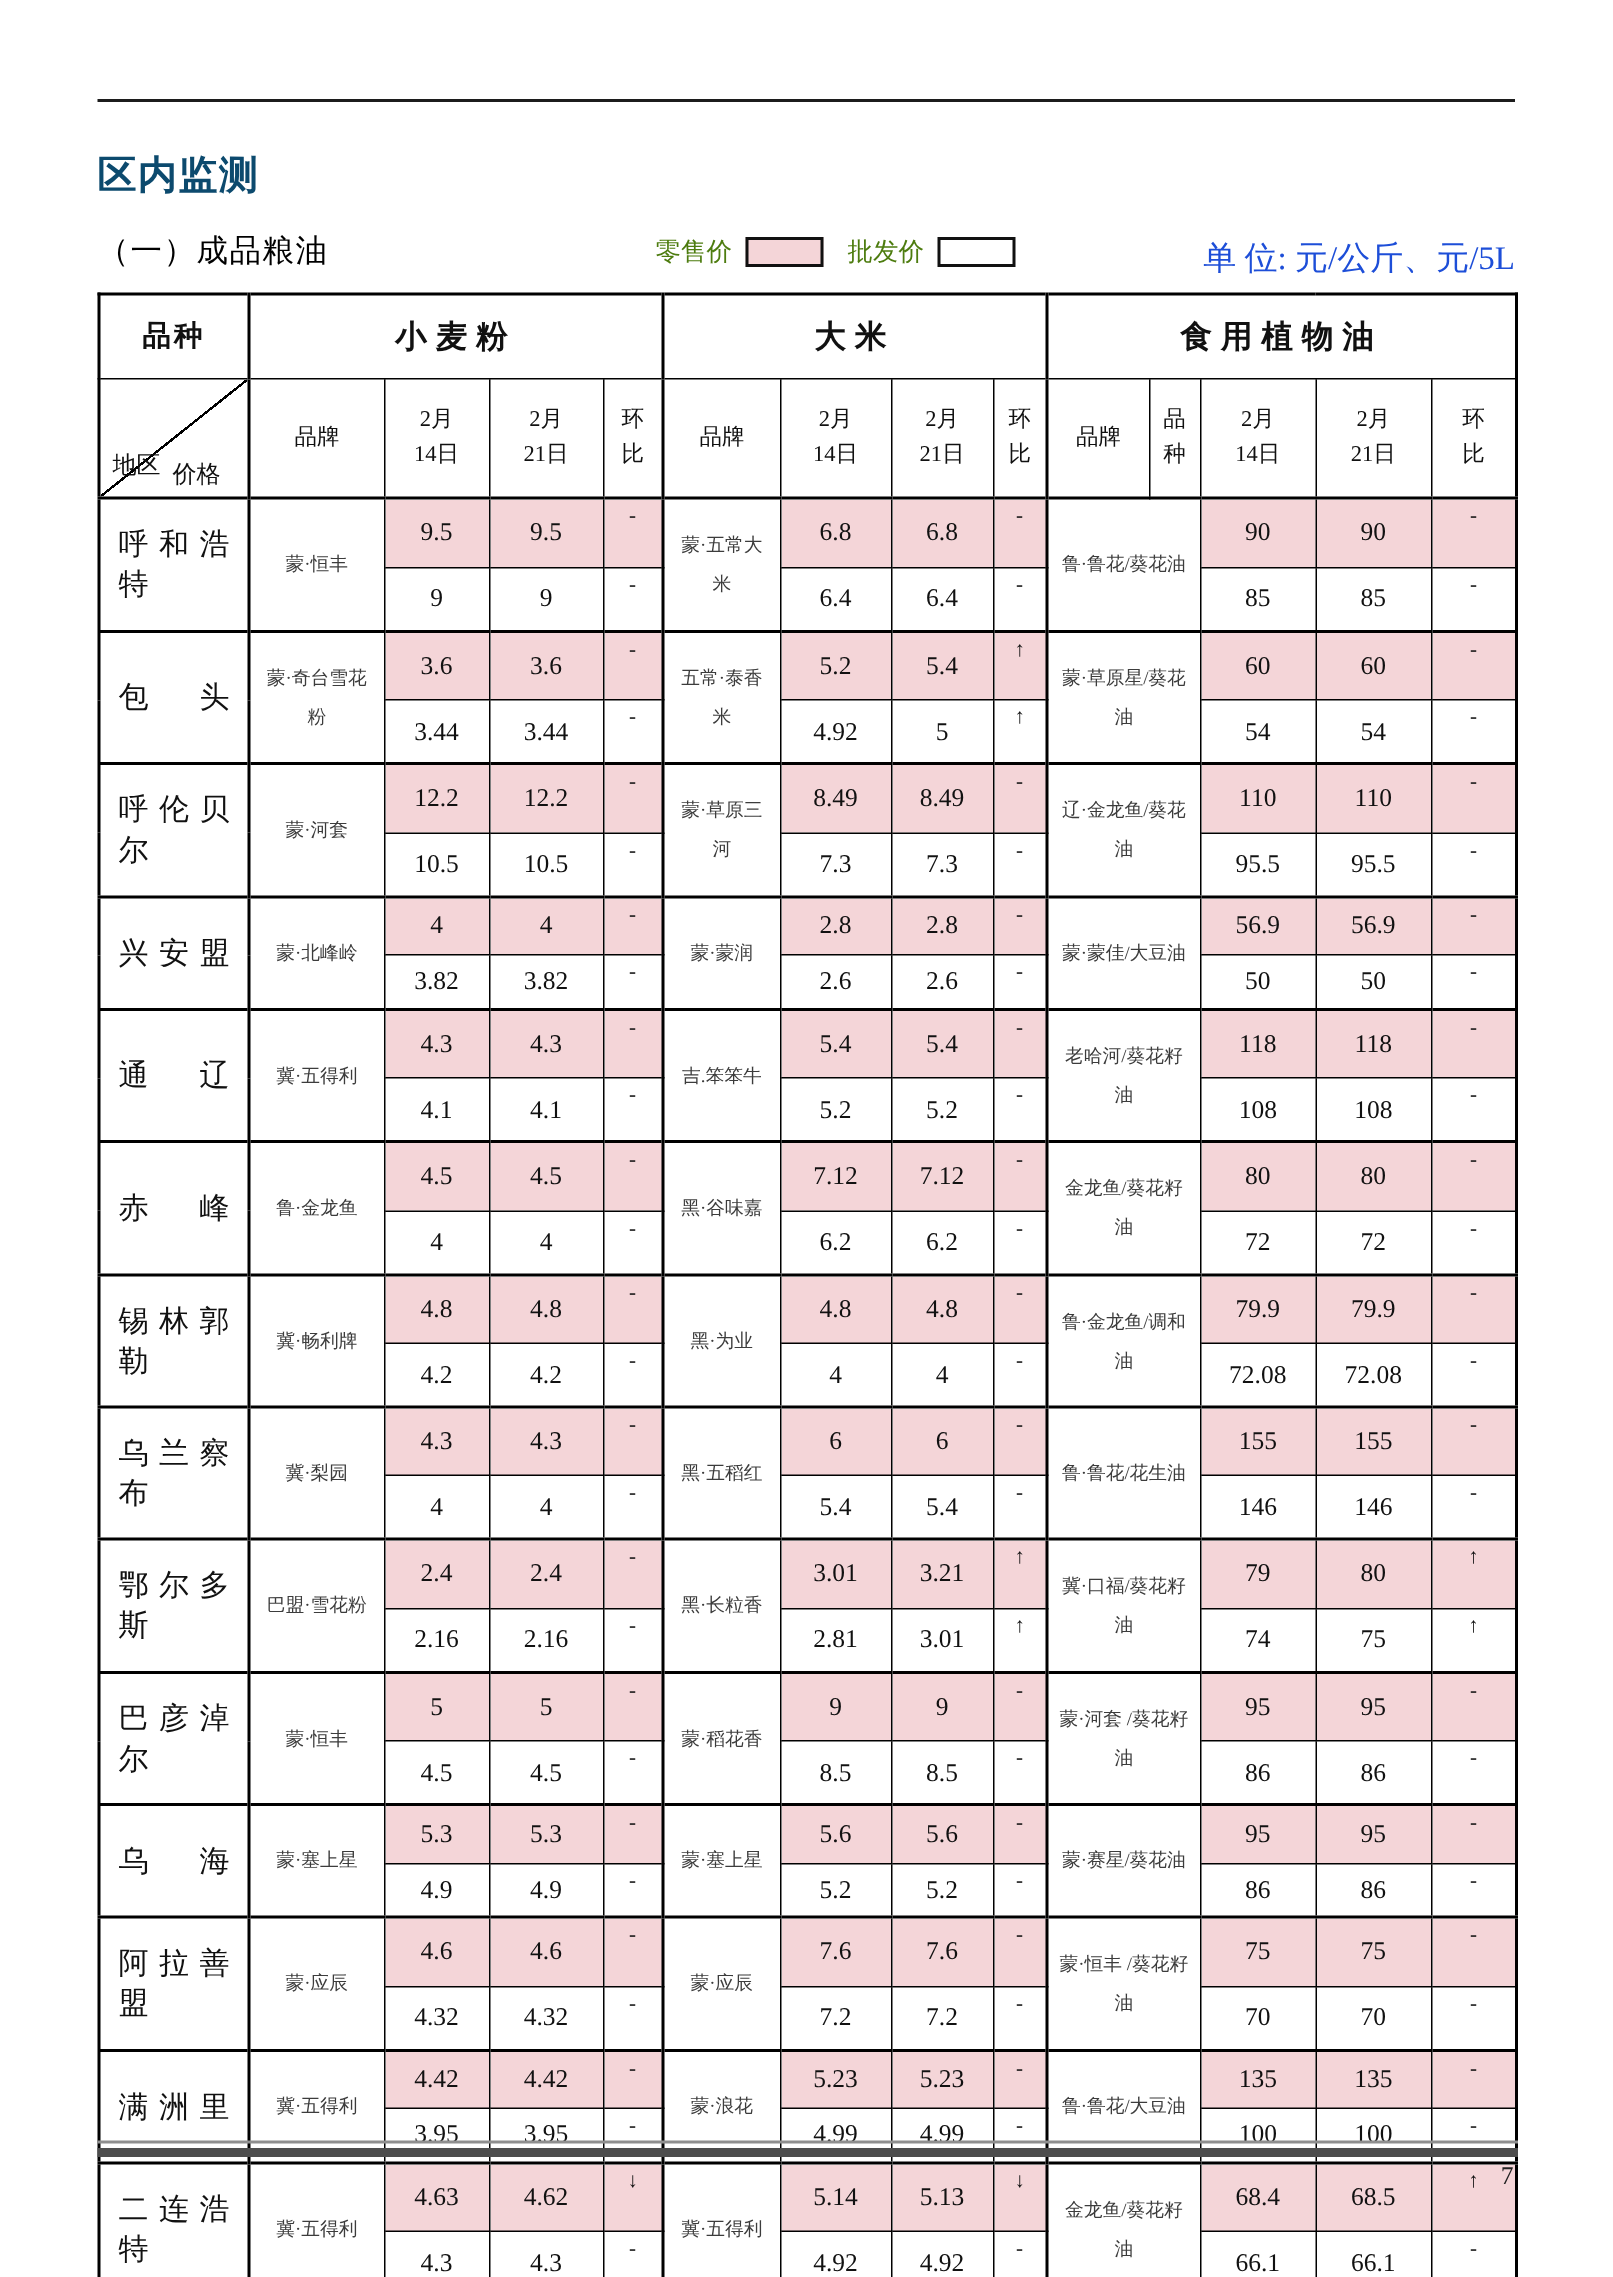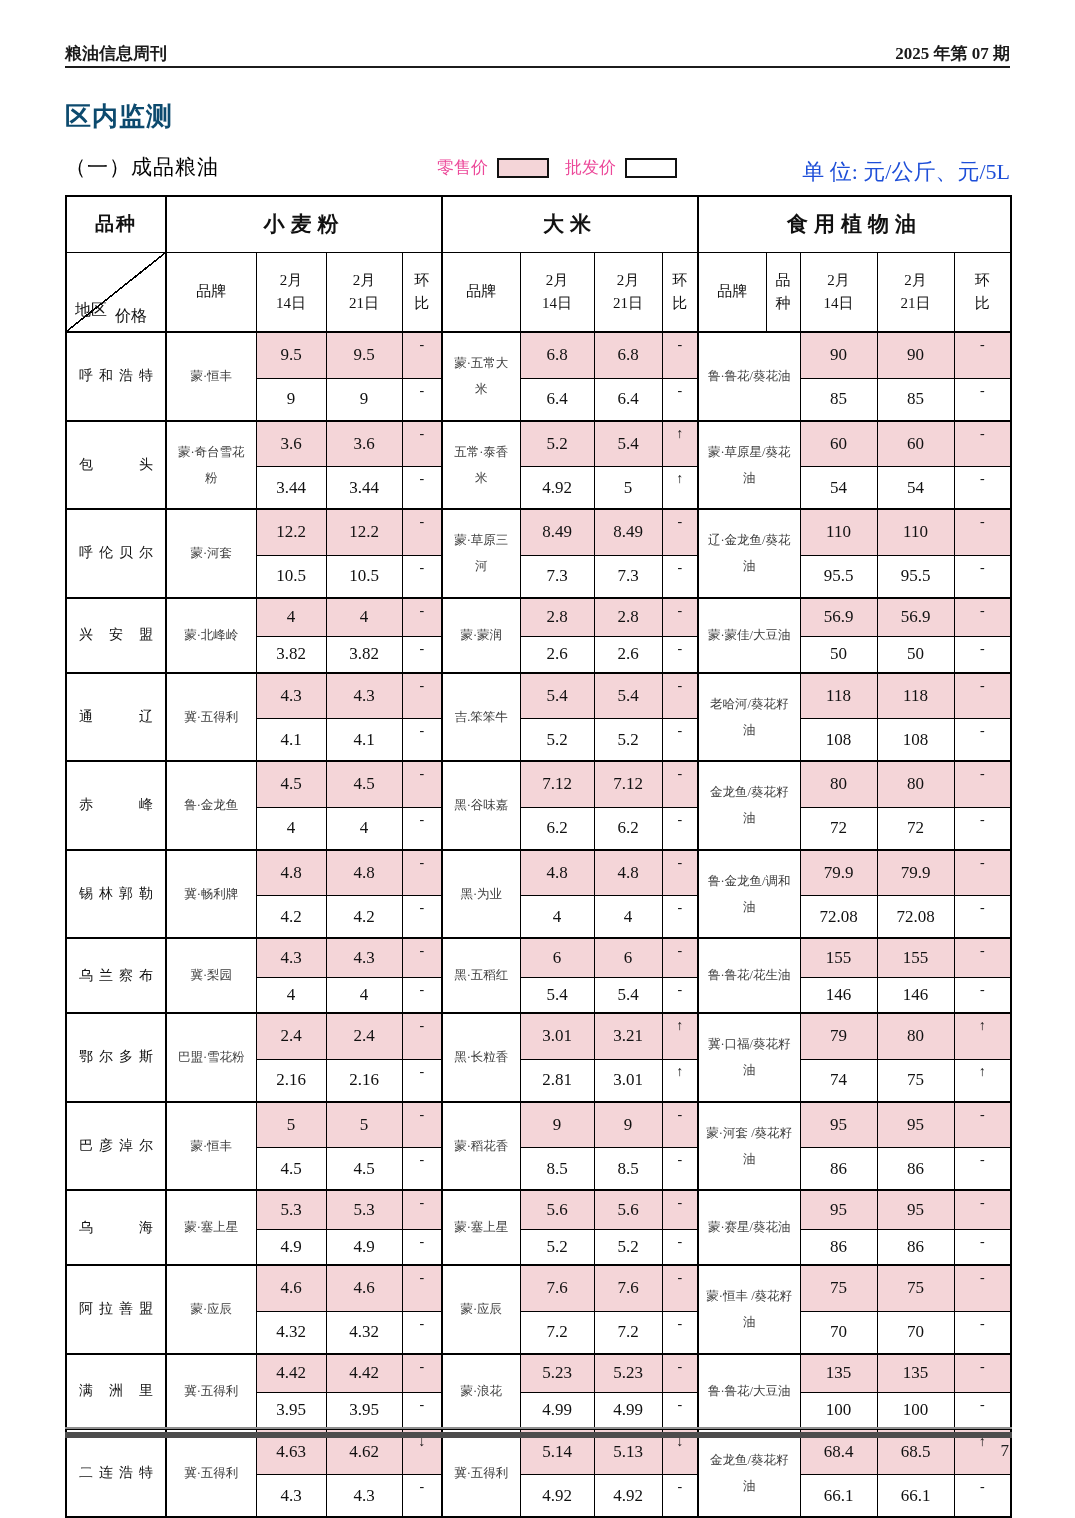--- a/index.html
+++ b/index.html
@@ -19,21 +19,21 @@
     position:absolute;left:65px;top:99px;margin:0;
     font-family:"Liberation Sans","DejaVu Sans",sans-serif;
     font-size:26px;font-weight:bold;letter-spacing:1px;color:#0c4a6e;
   }
   .subsection-row{position:absolute;left:65px;top:150px;width:945px;height:38px;}
   .subsection-title{
     position:absolute;left:0;top:3px;margin:0;
     font-family:"Liberation Sans","DejaVu Sans",sans-serif;
     font-size:21px;font-weight:normal;color:#000;letter-spacing:1px;
   }
-  .legend{position:absolute;left:372px;top:6px;display:flex;align-items:center;font-size:17px;color:#ec4899;}
+  .legend{position:absolute;left:372px;top:6px;display:flex;align-items:center;font-size:17px;color:#4d7c0f;}
   .legend .swatch{width:52px;height:20px;border:2px solid #111;margin:0 16px 0 9px;box-sizing:border-box;}
   .legend .swatch.retail{background:var(--retail-pink,#f4d5d8);}
   .legend .swatch.wholesale{background:#ffffff;}
   .unit-label{position:absolute;right:0;top:7px;font-size:22px;color:#1d4ed8;}
   
   table.price-table{
     position:absolute;left:65px;top:195px;width:945px;
     border-collapse:collapse;table-layout:fixed;
     border:2px solid #000;
   }
@@ -56,40 +56,36 @@
     position:absolute;left:0;top:0;right:0;bottom:0;
     background:linear-gradient(to bottom right,
       transparent calc(50% - 0.8px),#000 calc(50% - 0.8px),
       #000 calc(50% + 0.8px),transparent calc(50% + 0.8px));
   }
   .diag .corner-price{position:absolute;top:10px;right:18px;font-size:16px;margin-top:43px;}
   .diag .corner-region{position:absolute;bottom:10px;left:8px;font-size:16px;}
   
   .price-table tbody tr.retail-row{height:39px;}
   .price-table tbody tr.wholesale-row{height:36px;}
-  td.region{font-size:14px;padding:16px 12px;text-align:justify;text-align-last:justify;}
+  td.region{font-size:20px;padding:16px 12px;text-align:justify;text-align-last:justify;}
   td.brand{font-size:12.5px;color:#3c3c3c;line-height:2.1;padding:17px 6px;word-break:break-all;}
   td.num{font-size:17px;}
   td.hb{font-size:14px;vertical-align:top;padding-top:4px;line-height:1.1;}
   tr.retail-row td.num,tr.retail-row td.hb{background:var(--retail-pink,#f4d5d8);}
   
   .footer-rule{position:absolute;left:65px;top:1427px;width:947px;}
   .footer-rule .thin{height:2px;background:#8f8f8f;}
   .footer-rule .thick{height:6px;background:#4d4d4d;margin-top:3px;}
   .page-number{position:absolute;right:66px;top:1441px;font-size:17px;color:#222;}
 </style>
 </head>
 <body>
 
 <div class="page">
 
-  <div class="running-header">
-    <span>粮油信息周刊</span>
-    <span>2025 年第 07 期</span>
-  </div>
   <div class="header-rule"></div>
 
   <h1 class="section-title">区内监测</h1>
 
   <div class="subsection-row">
     <h2 class="subsection-title">（一）成品粮油</h2>
     <div class="legend">
       <span>零售价</span>
       <span class="swatch retail"></span>
       <span>批发价</span>

